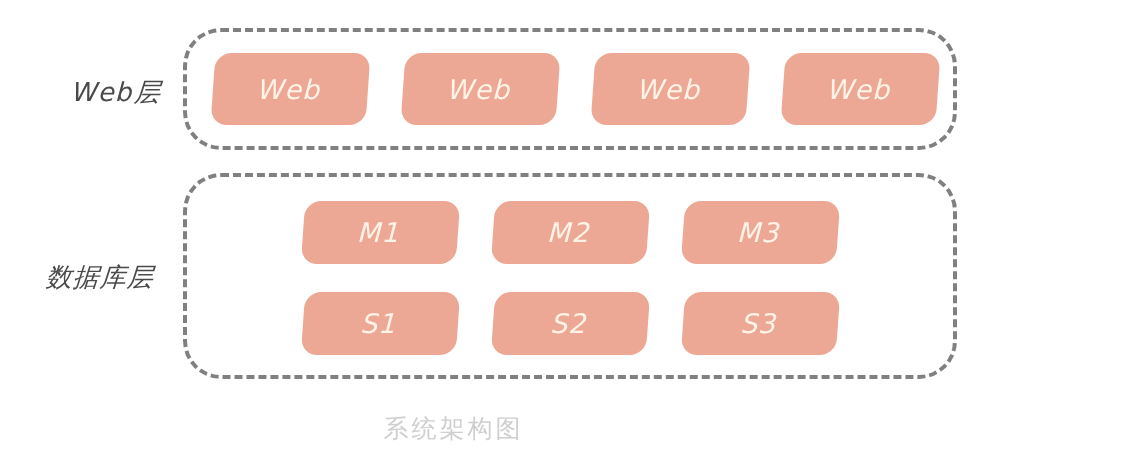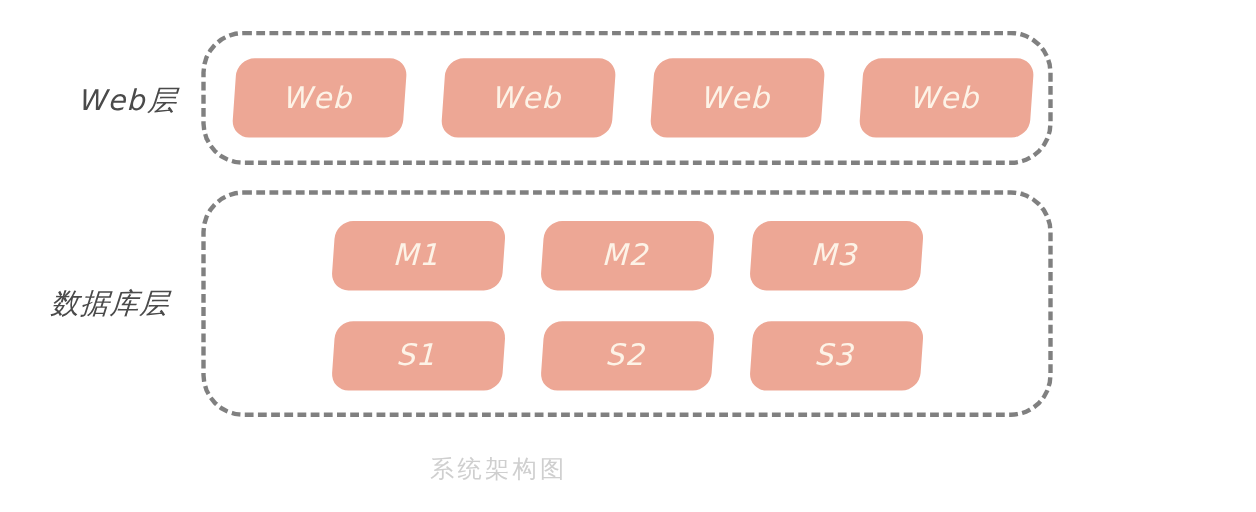--- a/index.html
+++ b/index.html
@@ -95,21 +95,21 @@
   .row-s { top: 292px; }
 
   
   #caption {
     position: absolute;
     left: 0;
     top: 412px;
     width: 907px;
     text-align: center;
     color: #cfcfcf;
-    font-size: 22px;
+    font-size: 25px;
     letter-spacing: 3px;
     font-family: "DejaVu Sans", "Liberation Sans", sans-serif;
   }
 </style>
 </head>
 <body>
 
 <div id="diagram">
 
   <div class="tier-label" id="label-web">Web层</div>

